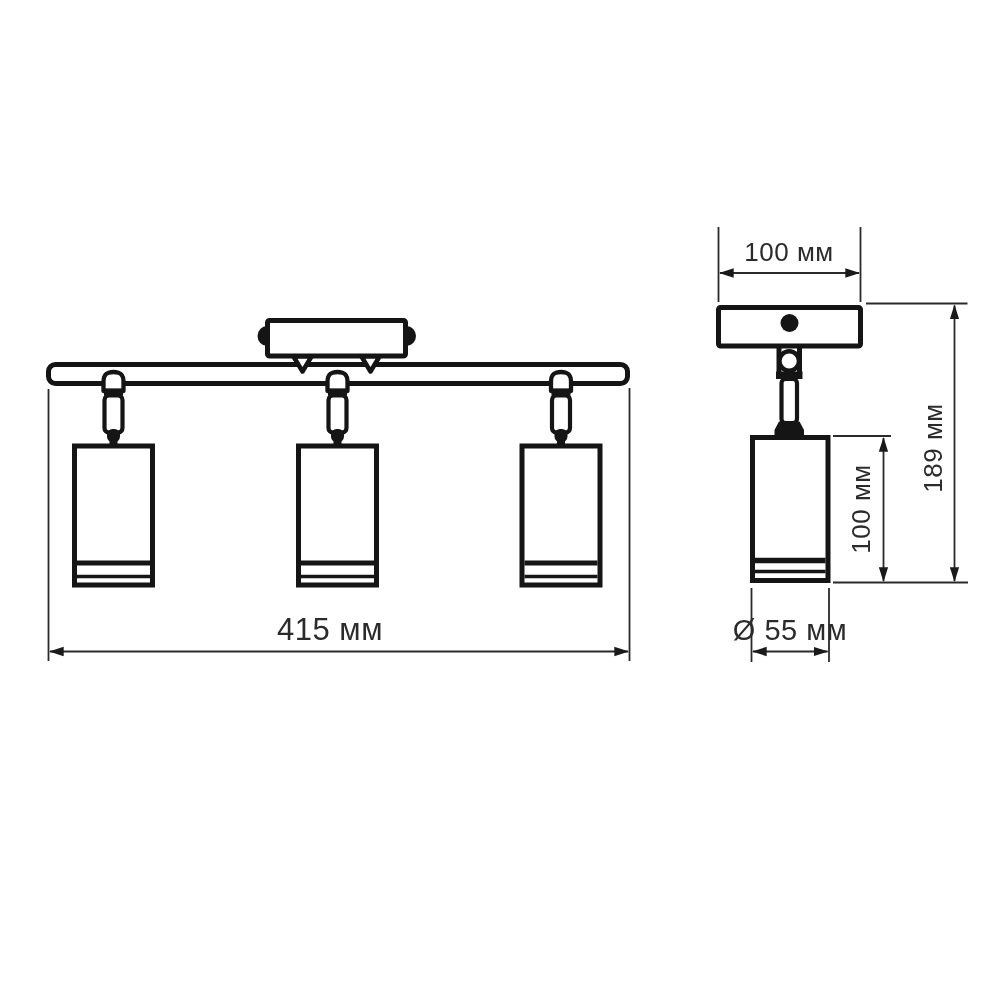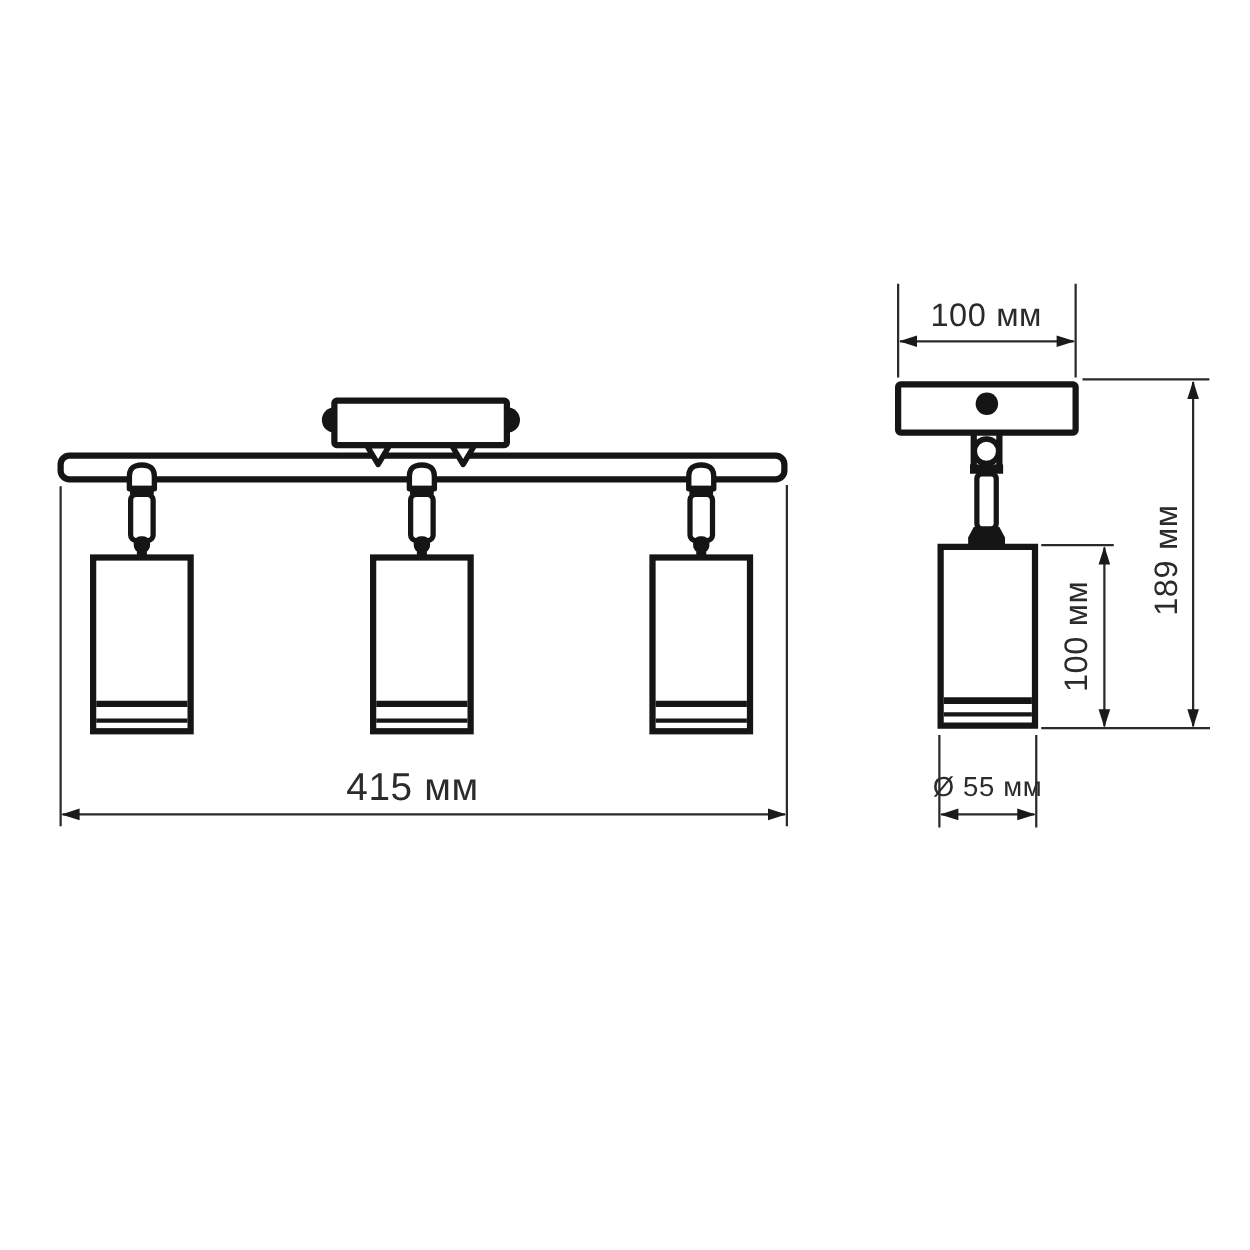--- a/index.html
+++ b/index.html
@@ -21,21 +21,21 @@
     white-space: nowrap;
     transform: translate(-50%, -50%);
     letter-spacing: 0.5px;
   }
   .dim-label.vertical { transform: translate(-50%, -50%) rotate(-90deg); }
 
   #label-overall-width { left: 330px; top: 630px; font-size: 31px; }
   #label-canopy-width  { left: 789px; top: 252px; }
   #label-total-height  { left: 933px; top: 448px; }
   #label-body-height   { left: 861px; top: 509px; }
-  #label-diameter      { left: 790px; top: 630px; font-size: 22px; }
+  #label-diameter      { left: 790px; top: 630px; font-size: 29px; }
 
   
   .outline { fill: #ffffff; stroke: #151515; }
   .solid   { fill: #151515; stroke: none; }
   .dim     { stroke: #2a2a2a; stroke-width: 1.8; fill: none; }
 </style>
 </head>
 <body>
 
 <div class="canvas">

